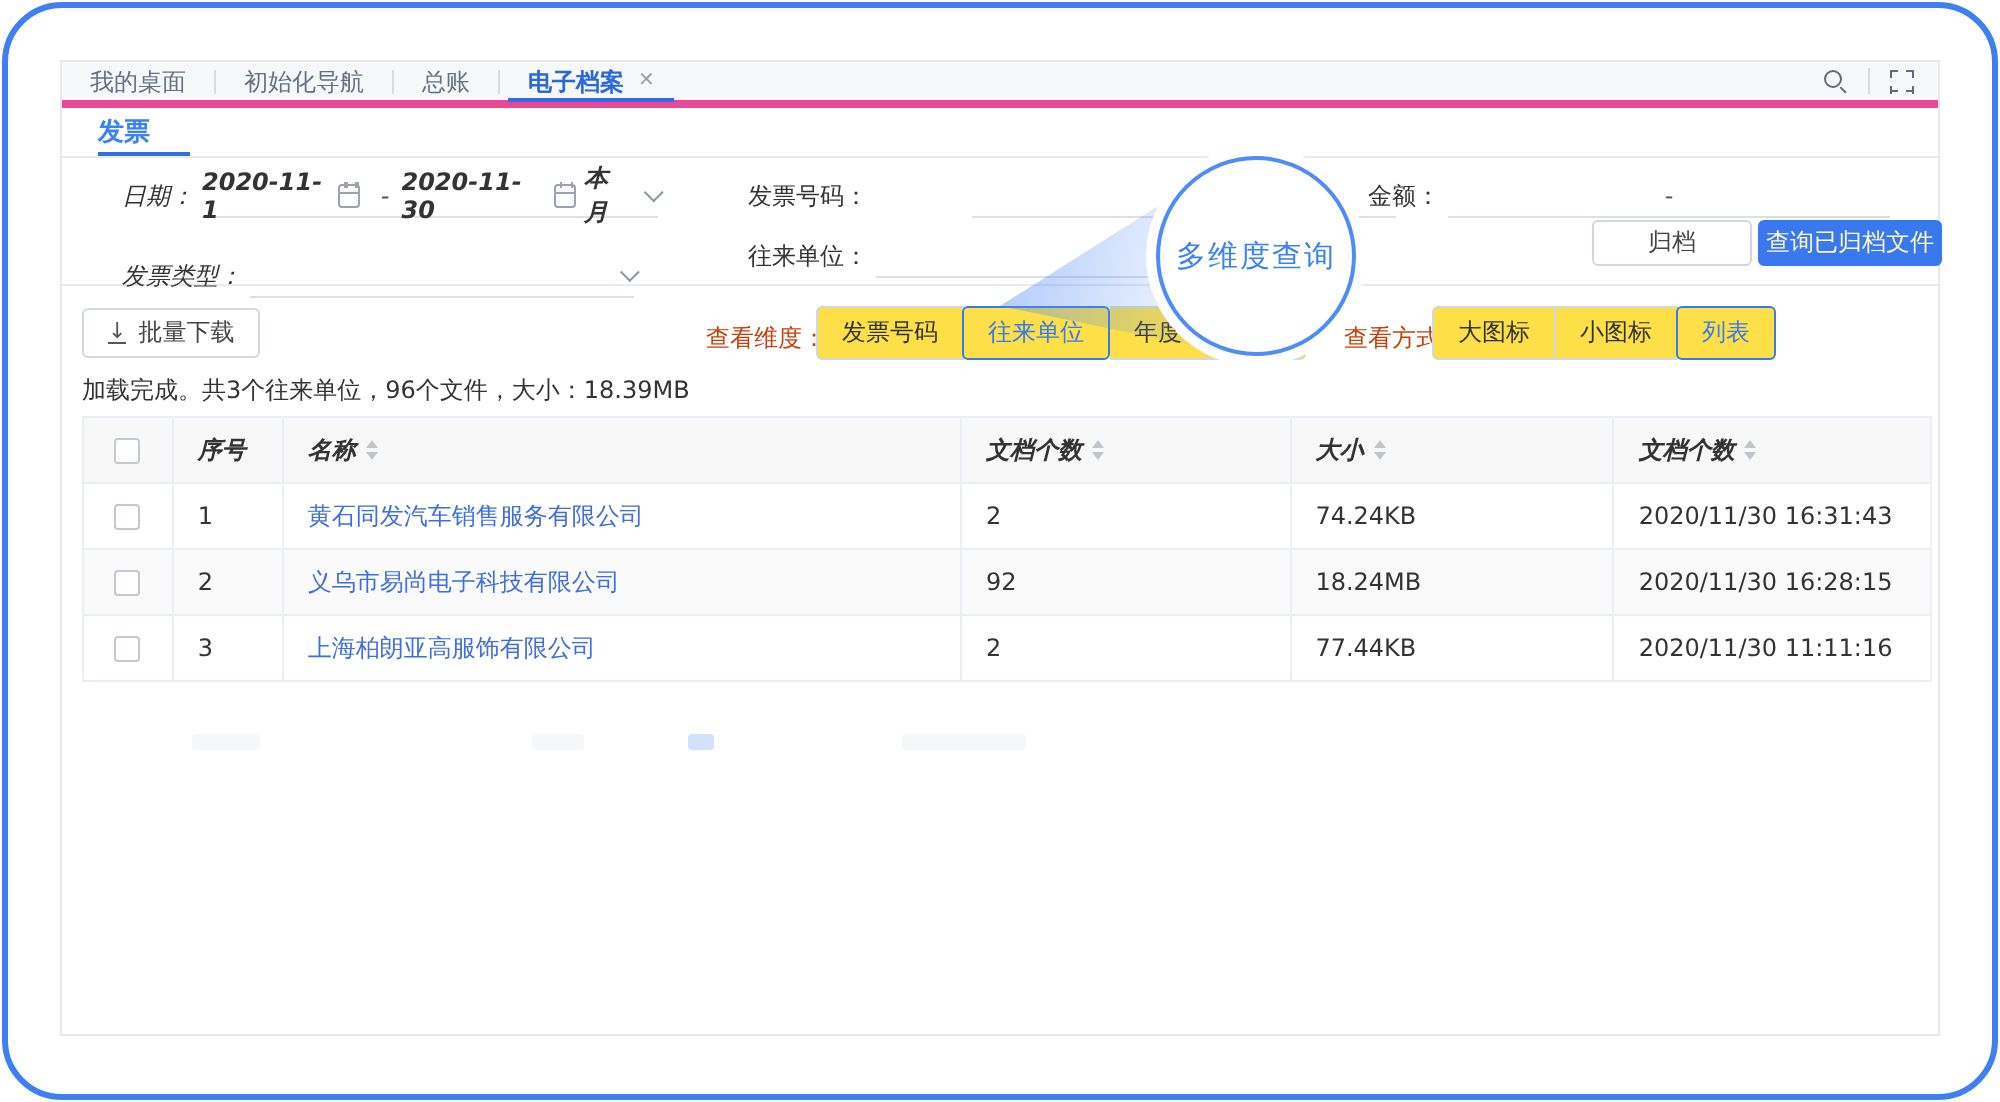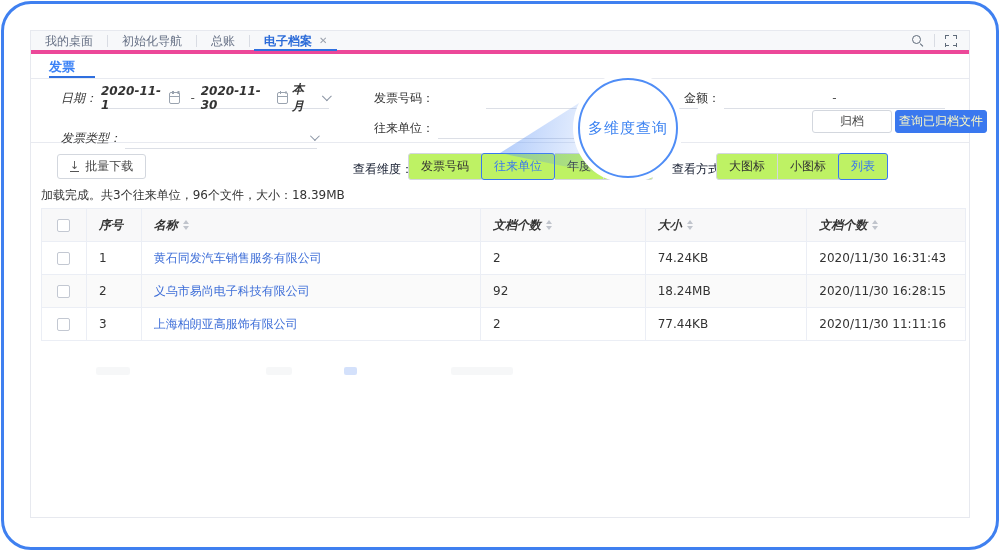--- a/index.html
+++ b/index.html
@@ -48,38 +48,38 @@
   .f-input { display:flex; align-items:center; border-bottom:1px solid #dcdfe6; height:22px; margin-left:4px; font-size:12px; color:#333; }
   .f-val { font-weight:bold; color:#333; }
   .icon-calendar { position:relative; width:12px; height:12px; border:1px solid #9aa3af; border-radius:2px; display:inline-block; margin:0 4px;
     background:linear-gradient(#9aa3af,#9aa3af) 0 3px/100% 1px no-repeat; }
   .icon-calendar::before { content:""; position:absolute; left:2px; top:-2px; width:1.5px; height:3px; background:#9aa3af; box-shadow:5.5px 0 0 #9aa3af; }
   .icon-chevron { width:7px; height:7px; border-right:1.4px solid #8a94a3; border-bottom:1.4px solid #8a94a3; transform:rotate(45deg) translateY(-2px); display:inline-block; margin-left:8px; }
   .dash-sep { padding:0 6px; color:#555; }
   .amount-dash { flex:1; text-align:center; color:#555; }
   .spacer { flex:1; }
 
-  .btn { display:inline-flex; align-items:center; justify-content:center; border-radius:3px; font-size:12px; cursor:pointer;margin-left:16px; }
+  .btn { display:inline-flex; align-items:center; justify-content:center; border-radius:3px; font-size:12px; cursor:pointer; }
   .btn-outline { background:#fff; border:1px solid #d3d7de; color:#444; }
   .btn-primary { background:#3a78ef; border:1px solid #3a78ef; color:#fef9c3; }
   .btn-archive { position:absolute; left:765px; top:31px; width:80px; height:23px; }
   .btn-query { position:absolute; left:848px; top:31px; width:92px; height:23px; }
 
   
   .toolbar { position:absolute; left:0; top:112px; width:100%; height:65px; }
   .btn-batch { position:absolute; left:10px; top:11px; height:25px; padding:0 12px; gap:6px; }
   .dl-wrap { display:inline-block; border-bottom:1.5px solid #555; line-height:8px; height:11px; }
   .dl-glyph { font-size:11px; color:#555; line-height:9px; display:block; }
-  .tb-label { position:absolute; font-size:12px; color:#0f172a; top:18px; }
+  .tb-label { position:absolute; font-size:12px; color:#c2410c; top:18px; }
   .lbl-dim { left:322px; }
   .lbl-mode { left:641px; }
   .btn-group { position:absolute; top:10px; display:flex; height:27px; }
   .grp-dim { left:377px; }
   .grp-mode { left:685px; }
-  .btn-group .gbtn { background:#bef264; border:1px solid #d3d7de; border-left-width:0; padding:0 12px; font-size:12px; color:#333; display:flex; align-items:center; cursor:pointer; white-space:nowrap; }
+  .btn-group .gbtn { background:#fde047; border:1px solid #d3d7de; border-left-width:0; padding:0 12px; font-size:12px; color:#333; display:flex; align-items:center; cursor:pointer; white-space:nowrap; }
   .btn-group .gbtn:first-child { border-left-width:1px; border-radius:3px 0 0 3px; }
   .btn-group .gbtn:last-child { border-radius:0 3px 3px 0; }
   .btn-group .gbtn.selected { border:1px solid #3a78ef; color:#3a78ef; border-radius:3px; z-index:2; margin-left:-1px; }
   .status-line { position:absolute; left:10px; top:44px; font-size:12px; color:#333; }
 
   
   .table { position:absolute; left:10px; top:177px; width:925px; border:1px solid #ebeef5; border-bottom:none; font-size:12px; color:#333; }
   .trow { display:flex; height:33px; border-bottom:1px solid #ebeef5; background:#fff; }
   .trow.head { background:#f8f8f9; font-weight:bold;font-style:italic; }
   .trow.stripe { background:#fafafa; }

